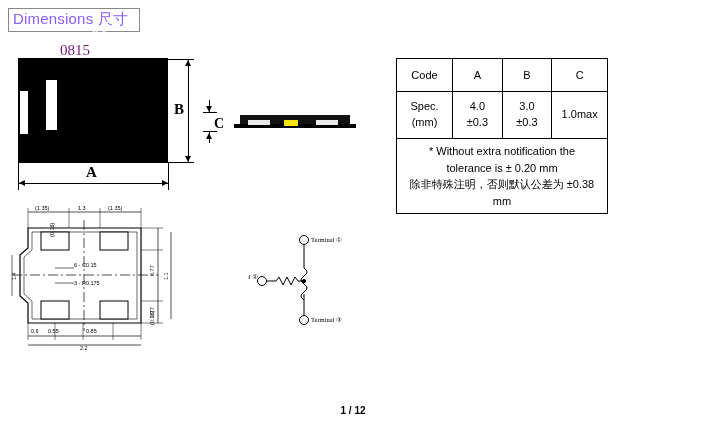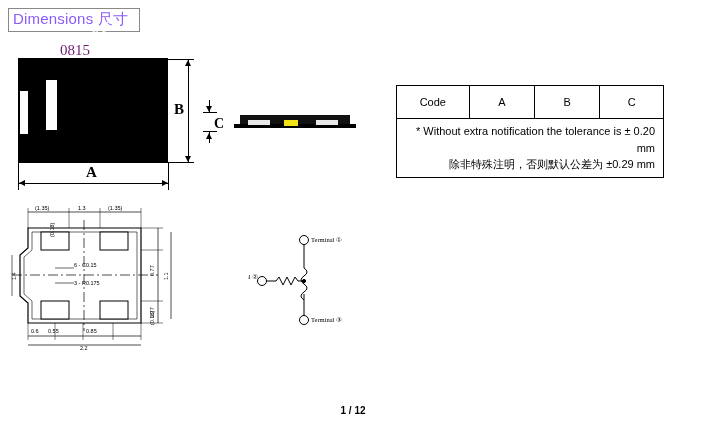--- a/index.html
+++ b/index.html
@@ -171,41 +171,40 @@
     font-size: 14px;
     font-family: "Liberation Serif", serif;
     font-weight: bold;
   }
 
   
   #spec-table {
     position: absolute;
     left: 396px;
     top: 58px;
-    width: 268px;
+    width: 212px;
     border-collapse: collapse;
     font-size: 11px;
     font-family: "Liberation Sans", sans-serif;
-    margin-top: 27px;
   }
   #spec-table td, #spec-table th {
     border: 1px solid #000;
     text-align: center;
     vertical-align: middle;
     padding: 4px 2px;
     font-weight: normal;
   }
   #spec-table .col-code { width: 72px; }
   #spec-table .col-a { width: 66px; }
   #spec-table .col-b { width: 66px; }
   #spec-table .col-c { width: 64px; }
   #spec-table .hdr td { height: 24px; }
   #spec-table .specrow td { height: 38px; line-height: 1.45; }
   #spec-table .noterow td {
-    text-align: right;
+    text-align: center;
     padding: 4px 8px;
     line-height: 1.5;
     height: 50px;
   }
 
   
   #footprint {
     position: absolute;
     left: 8px;
     top: 198px;
@@ -280,24 +279,36 @@
 <div id="c-label">C</div>
 
 <table id="spec-table">
   <tbody>
       <tr class="hdr">
     <td class="col-code">Code</td>
     <td class="col-a">A</td>
     <td class="col-b">B</td>
     <td class="col-c">C</td>
   </tr>
+  <tr class="specrow">
+    <td>Spec.(mm)</td>
+    <td>
+      <span>4.0</span><br>
+      <span>±0.3</span>
+    </td>
+    <td>
+      <span>3.0</span><br>
+      <span>±0.3</span>
+    </td>
+    <td>1.0max</td>
+  </tr>
   <tr class="noterow">
     <td colspan="4">
       <div>* Without extra notification the tolerance is ± 0.20 mm</div>
-      <div>除非特殊注明，否则默认公差为 ±0.29 mm</div>
+      <div>除非特殊注明，否则默认公差为 ±0.38 mm</div>
     </td>
   </tr>
 </tbody>
   </table>
 
 <div id="footprint">
   <svg width="182" height="152" viewBox="0 0 182 152" xmlns="http://www.w3.org/2000/svg">
     <g stroke="#000" fill="none" stroke-width="1">
 
       <path d="M20,30 L133,30 L133,125 L20,125 L20,105 L12,98 L12,57 L20,50 Z" stroke-width="1.2"></path>

